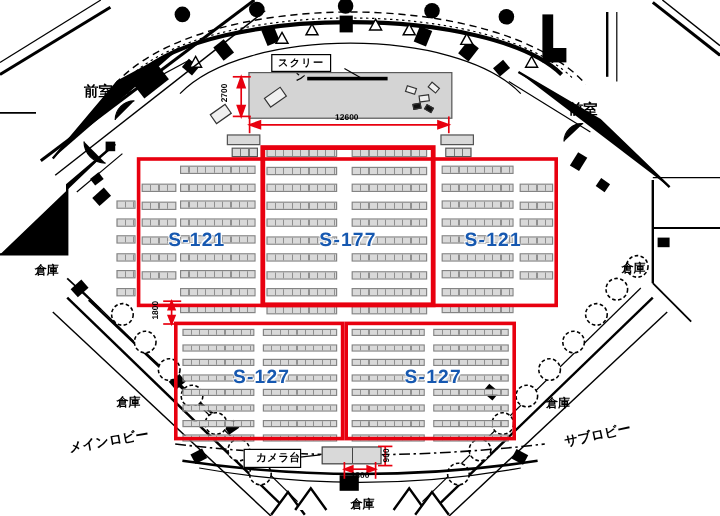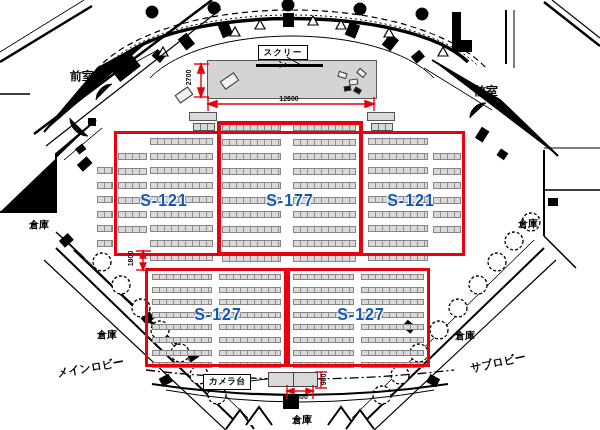--- a/index.html
+++ b/index.html
@@ -256,37 +256,37 @@
   <div class="redbox" style="left:287px;top:268px;width:143px;height:99px;"></div>
 
   <div class="seclabel" style="left:134px;top:192px;">S-121</div>
   <div class="seclabel" style="left:260px;top:192px;">S-177</div>
   <div class="seclabel" style="left:381px;top:192px;">S-121</div>
   <div class="seclabel" style="left:188px;top:306px;">S-127</div>
   <div class="seclabel" style="left:331px;top:306px;">S-127</div>
 
   <div class="stage"></div>
   <div class="screenline"></div>
-  <div class="boxedlabel" style="left:258px;top:45px;width:48px;height:13px;font-size:8.5px;line-height:12px;letter-spacing:1px;">スクリーン</div>
+  <div class="boxedlabel" style="left:226px;top:45px;width:48px;height:13px;font-size:8.5px;line-height:12px;letter-spacing:1px;">スクリーン</div>
   <div class="prop" style="left:221px;top:76px;width:17px;height:10px;transform:rotate(-35deg);"></div>
   <div class="prop" style="left:176px;top:90px;width:16px;height:10px;transform:rotate(-35deg);"></div>
   <div class="prop" style="left:338px;top:72px;width:9px;height:6px;transform:rotate(18deg);"></div>
   <div class="prop" style="left:349px;top:79px;width:9px;height:6px;transform:rotate(-8deg);"></div>
   <div class="prop" style="left:357px;top:70px;width:9px;height:6px;transform:rotate(40deg);"></div>
   <div class="prop dark" style="left:344px;top:86px;width:7px;height:5px;transform:rotate(-10deg);"></div>
   <div class="prop dark" style="left:354px;top:88px;width:7px;height:5px;transform:rotate(30deg);"></div>
 
   <div class="riser" style="left:189px;top:112px;width:28px;height:9px;"></div>
   <div class="riser cells" style="left:193px;top:123px;width:22px;height:8px;"></div>
   <div class="riser" style="left:367px;top:112px;width:28px;height:9px;"></div>
   <div class="riser cells" style="left:371px;top:123px;width:22px;height:8px;"></div>
 
   <div class="abs" style="left:268px;top:372px;width:50px;height:15px;background:#d9d9d9;border:1px solid #444;z-index:25;
        background-image:linear-gradient(90deg,transparent 24px,#444 24px,#444 25px,transparent 25px);"></div>
-  <div class="boxedlabel" style="left:203px;top:374px;width:46px;height:14px;font-size:9px;line-height:13px;">カメラ台</div>
+  <div class="boxedlabel" style="left:203px;top:374px;width:46px;height:14px;font-size:9px;line-height:13px;text-align:right;">カメラ台</div>
 
   <div class="jp" style="left:70px;top:68px;font-size:12px;">前室</div>
   <div class="jp" style="left:474px;top:83px;font-size:12px;">前室</div>
   <div class="jp" style="left:29px;top:218px;font-size:10px;">倉庫</div>
   <div class="jp" style="left:97px;top:328px;font-size:10px;">倉庫</div>
   <div class="jp" style="left:518px;top:217px;font-size:10px;">倉庫</div>
   <div class="jp" style="left:455px;top:329px;font-size:10px;">倉庫</div>
   <div class="jp" style="left:292px;top:413px;font-size:10px;">倉庫</div>
   <div class="jp" style="left:57px;top:360px;font-size:11px;transform:rotate(-10deg);">メインロビー</div>
   <div class="jp" style="left:470px;top:355px;font-size:11px;transform:rotate(-12deg);">サブロビー</div>

